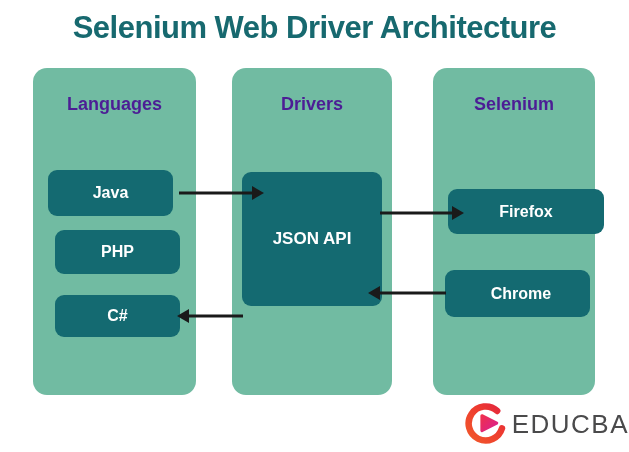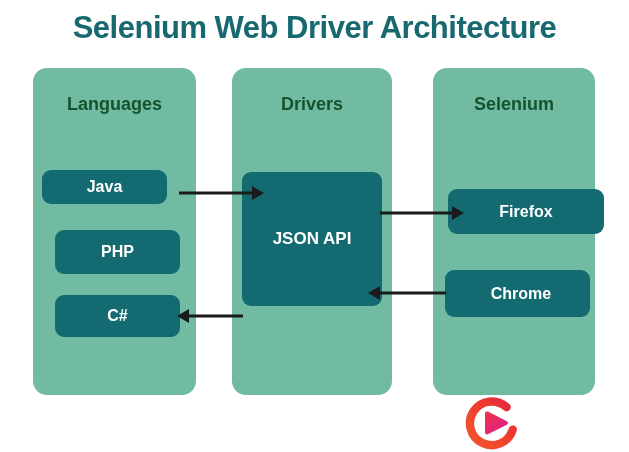--- a/index.html
+++ b/index.html
@@ -13,28 +13,28 @@
   }
   .panel {
     position:absolute; top:68px; height:327px;
     background:#71bba2; border-radius:14px;
   }
   .panel-languages { left:33px;  width:163px; }
   .panel-server    { left:232px; width:160px; }
   .panel-drivers   { left:433px; width:162px; }
   .panel-heading {
     position:absolute; top:26px; left:0; width:100%; text-align:center;
-    font-size:18px; font-weight:bold; color:#14532d;
+    font-size:18px; font-weight:bold; color:#4c1d95;
   }
   .node {
     position:absolute; background:#146a71; border-radius:9px;
     color:#ffffff; font-weight:bold; font-size:16px;
     display:flex; align-items:center; justify-content:center; text-align:center;
   }
-  .node-java    { left:42px;  top:170px; width:125px; height:34px; }
+  .node-java    { left:48px;  top:170px; width:125px; height:46px; }
   .node-php     { left:55px;  top:230px; width:125px; height:44px; }
   .node-csharp  { left:55px;  top:295px; width:125px; height:42px; }
   .node-jsonapi { left:242px; top:172px; width:140px; height:134px; font-size:17px; }
   .node-firefox { left:448px; top:189px; width:156px; height:45px; }
   .node-chrome  { left:445px; top:270px; width:138px; height:47px;padding-left:7px; }
   .arrow-layer { position:absolute; left:0; top:0; width:629px; height:452px; pointer-events:none; }
   .logo {
     position:absolute; left:464px; top:396px; width:165px; height:56px;
     display:flex; align-items:center;
   }
@@ -97,15 +97,16 @@
           <stop offset="1" stop-color="#e2263f"></stop>
         </linearGradient>
         <linearGradient id="triGrad" x1="0" y1="0" x2="1" y2="1">
           <stop offset="0" stop-color="#ef2f4e"></stop>
           <stop offset="1" stop-color="#d9208f"></stop>
         </linearGradient>
       </defs>
       <path d="M76 20 A 39 39 0 1 0 87 60" fill="none" stroke="url(#arcGrad)" stroke-width="15" stroke-linecap="round"></path>
       <path d="M41 31 L75 48 L41 65 Z" fill="url(#triGrad)" stroke="url(#triGrad)" stroke-width="7" stroke-linejoin="round"></path>
     </svg>
+    <span class="logo-text">EDUCBA</span>
   </div>
 
 </div>
 
 </body></html>

